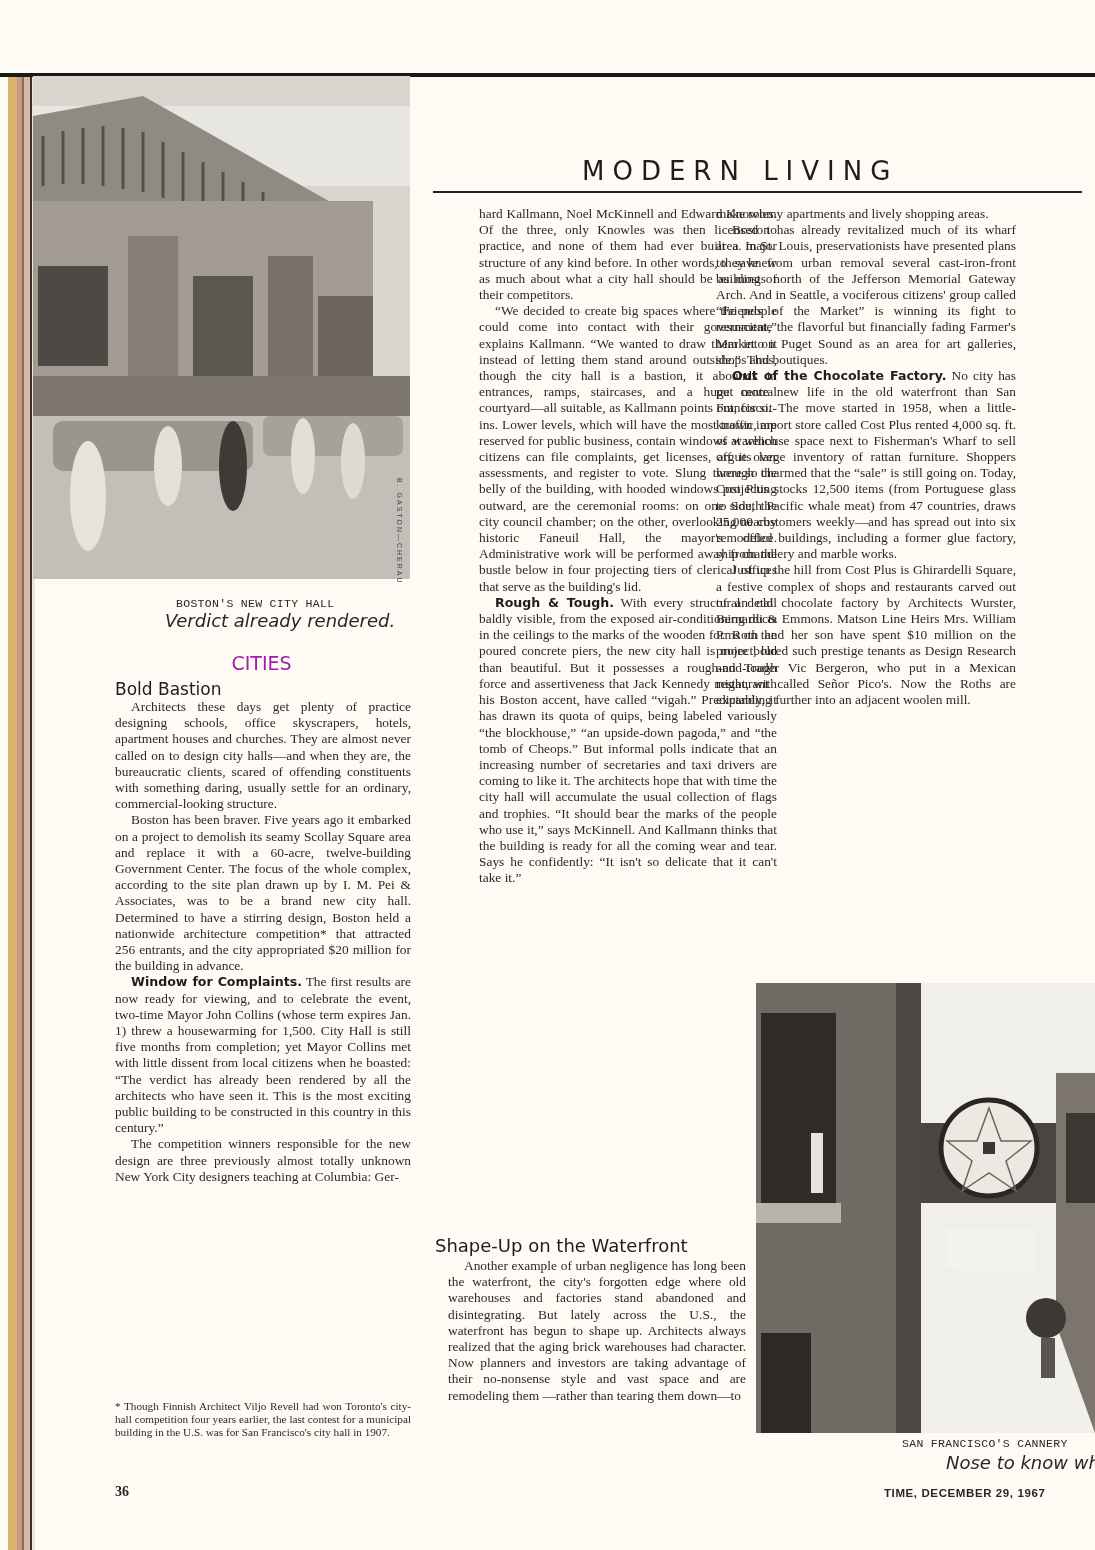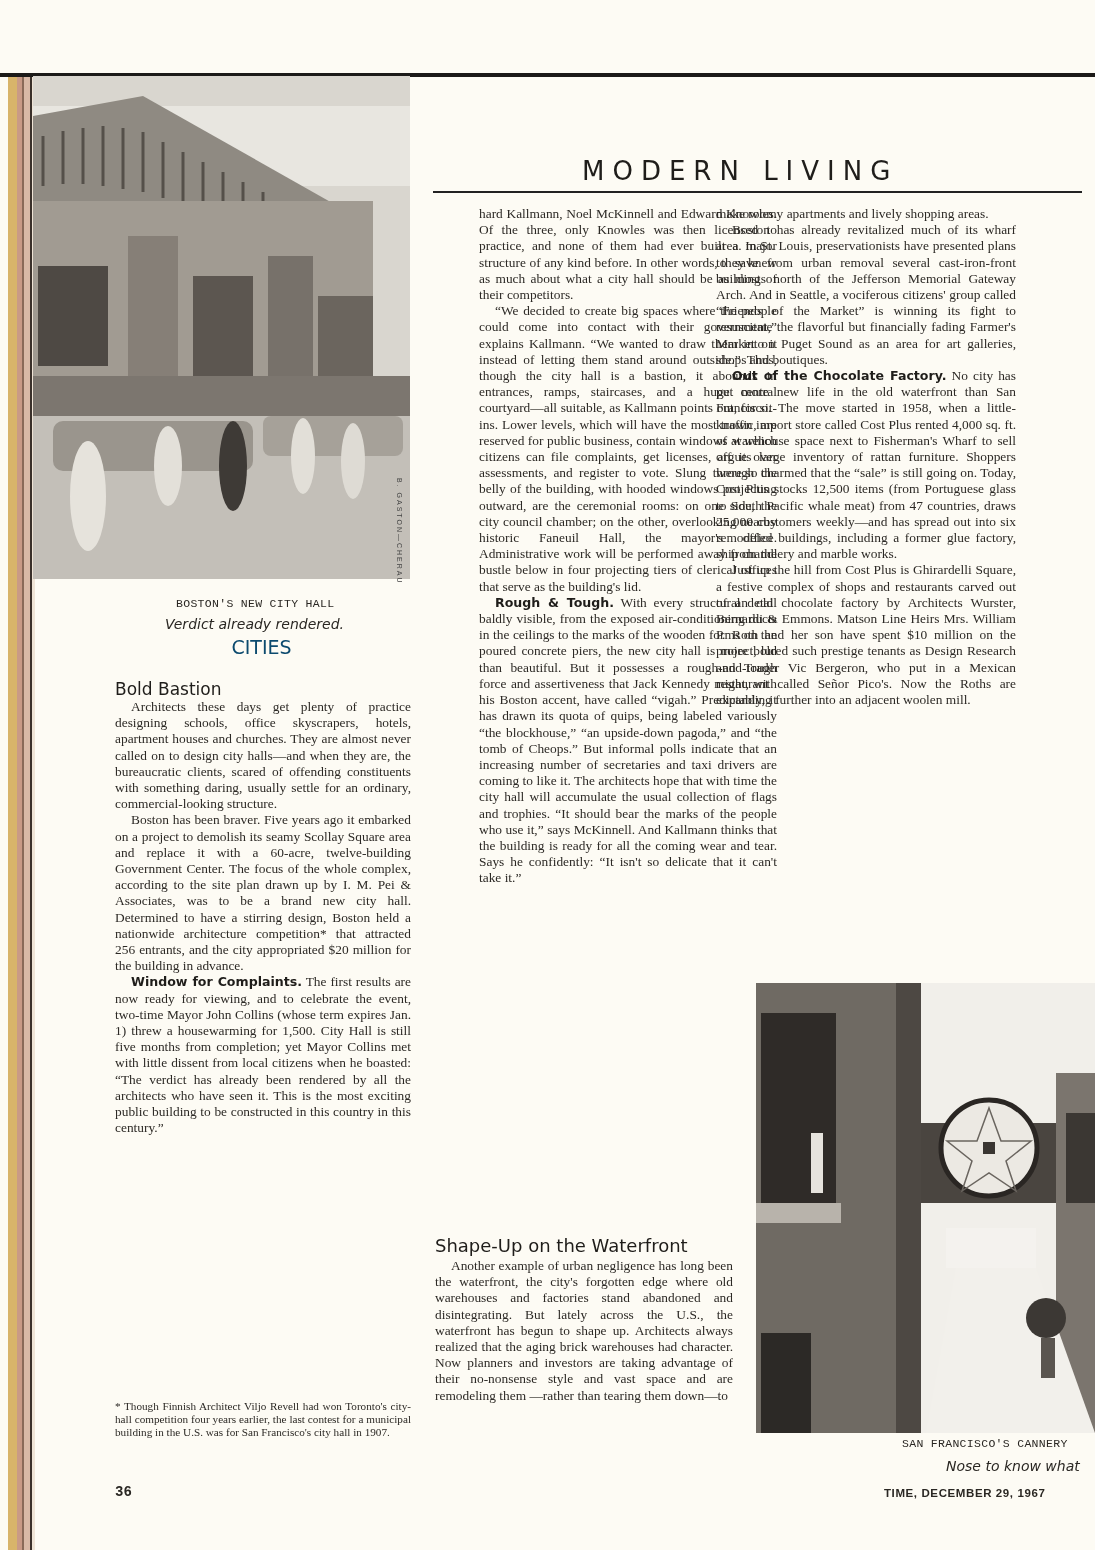--- a/index.html
+++ b/index.html
@@ -12,35 +12,35 @@
   .topbar { position: absolute; left: 0; top: 73px; width: 1095px; height: 4px; background: #1c1a18; }
   .spine { position: absolute; left: 8px; top: 77px; width: 27px; height: 1473px;
     background: linear-gradient(90deg, #d8b46a 0 9px, #c99a86 9px 14px, #8a6a58 14px 16px, #d9b9a6 16px 22px, #3a302a 22px 24px, #efe4d6 24px 27px); }
   .photo { position: absolute; overflow: hidden; }
   .boston-photo { left: 33px; top: 76px; width: 377px; height: 503px; background: #cfccc4; }
   .cannery-photo { left: 756px; top: 983px; width: 339px; height: 450px; background: #d7d3ca; }
   .photo svg { width: 100%; height: 100%; display: block; }
   .credit { position: absolute; left: 396px; top: 478px; transform-origin: left top; transform: rotate(90deg) translateY(-100%);
     font-family: "Liberation Sans", sans-serif; font-size: 7px; letter-spacing: 2px; color: #444; white-space: nowrap; }
   .cap-title { position: absolute; font-family: Liberation Mono, monospace; font-size: 11.5px; letter-spacing: 0.3px; color: #2a2723; white-space: nowrap; }
-  .cap-sub { position: absolute; font-family: "DejaVu Sans", sans-serif; font-style: italic; font-size: 14px; color: #2a2723; white-space: nowrap; margin-top: 6px; }
+  .cap-sub { position: absolute; font-family: "DejaVu Sans", sans-serif; font-style: italic; font-size: 18px; color: #2a2723; white-space: nowrap; }
   .section-head { position: absolute; font-family: "DejaVu Sans", sans-serif; font-size: 26px; letter-spacing: 8px; color: #1f1d1a; white-space: nowrap; }
   .rule { position: absolute; left: 433px; top: 191px; width: 649px; height: 2px; background: #222; }
-  .dept { position: absolute; left: 113px; top: 636px; width: 297px; text-align: center; font-family: "DejaVu Sans", sans-serif; font-size: 19px; color: #0c4a6e; }
+  .dept { position: absolute; left: 113px; top: 652px; width: 297px; text-align: center; font-family: "DejaVu Sans", sans-serif; font-size: 19px; color: #a21caf; }
   .headline { position: absolute; font-family: "DejaVu Sans", sans-serif; font-size: 17px; color: #1f1d1a; white-space: nowrap; }
   .col { position: absolute; font-size: 13.4px; line-height: 16.2px; text-align: justify; hyphens: none; color: #2c2925; }
   .col p { margin: 0; text-indent: 16px; }
   .col p.noind { text-indent: 0; }
   .lead { font-family: "DejaVu Sans", sans-serif; font-weight: bold; font-size: 12.6px; color: #1f1d1a; }
   .col1 { left: 115px; top: 699px; width: 296px; }
   .col2 { left: 435px; top: 206px; width: 298px; margin-left: 44px; }
   .col3 { left: 716px; top: 206px; width: 300px; }
-  .col2b { left: 435px; top: 1258px; width: 298px; }
+  .col2b { left: 448px; top: 1258px; width: 298px; }
   .footnote { position: absolute; left: 115px; top: 1400px; width: 296px; font-size: 11.2px; line-height: 13px; text-align: justify; color: #2c2925; }
-  .folio { position: absolute; font-family: Liberation Mono, monospace; font-weight: bold; font-size: 14px; color: #2a2723; }
+  .folio { position: absolute; font-family: Liberation Serif, serif; font-weight: bold; font-size: 14px; color: #2a2723; }
   .issue { position: absolute; font-family: Liberation Sans, sans-serif; font-weight: bold; font-size: 11.5px; letter-spacing: 0.6px; color: #2a2723; white-space: nowrap; }
 </style>
 </head>
 <body>
 
 <div class="topbar"></div>
 <div class="spine"></div>
 
 <div class="photo boston-photo">
   <svg viewBox="0 0 377 503" preserveAspectRatio="none">
@@ -88,20 +88,21 @@
 
 <div class="section-head" style="left:582px; top:156px;">MODERN LIVING</div>
 <div class="rule"></div>
 
 <div class="dept">CITIES</div>
 <div class="headline" style="left:115px; top:679px;">Bold Bastion</div>
 <div class="col col1">
   <p>Architects these days get plenty of practice designing schools, office skyscrapers, hotels, apartment houses and churches. They are almost never called on to design city halls—and when they are, the bureaucratic clients, scared of offending constituents with something daring, usually settle for an ordinary, commercial-looking structure.</p>
   <p>Boston has been braver. Five years ago it embarked on a project to demolish its seamy Scollay Square area and replace it with a 60-acre, twelve-building Government Center. The focus of the whole complex, according to the site plan drawn up by I. M. Pei &amp; Associates, was to be a brand new city hall. Determined to have a stirring design, Boston held a nationwide architecture competition* that attracted 256 entrants, and the city appropriated $20 million for the building in advance.</p>
   <p><span class="lead">Window for Complaints.</span><span> The first results are now ready for viewing, and to celebrate the event, two-time Mayor John Collins (whose term expires Jan. 1) threw a housewarming for 1,500. City Hall is still five months from completion; yet Mayor Collins met with little dissent from local citizens when he boasted: “The verdict has already been rendered by all the architects who have seen it. This is the most exciting public building to be constructed in this country in this century.”</span></p>
+  <p>The competition winners responsible for the new design are three previously almost totally unknown New York City designers teaching at Columbia: Ger-</p>
 </div>
 <div class="footnote">* Though Finnish Architect Viljo Revell had won Toronto's city-hall competition four years earlier, the last contest for a municipal building in the U.S. was for San Francisco's city hall in 1907.</div>
 <div class="folio" style="left:115px; top:1484px;">36</div>
 
 <div class="col col2">
   <p class="noind">hard Kallmann, Noel McKinnell and Edward Knowles. Of the three, only Knowles was then licensed to practice, and none of them had ever built a major structure of any kind before. In other words, they knew as much about what a city hall should be as most of their competitors.</p>
   <p>“We decided to create big spaces where the people could come into contact with their government,” explains Kallmann. “We wanted to draw them into it instead of letting them stand around outside.” Thus, though the city hall is a bastion, it abounds in entrances, ramps, staircases, and a huge central courtyard—all suitable, as Kallmann points out, for sit-ins. Lower levels, which will have the most traffic, are reserved for public business, contain windows at which citizens can file complaints, get licenses, argue over assessments, and register to vote. Slung through the belly of the building, with hooded windows projecting outward, are the ceremonial rooms: on one side, the city council chamber; on the other, overlooking nearby historic Faneuil Hall, the mayor's office. Administrative work will be performed away from the bustle below in four projecting tiers of clerical offices that serve as the building's lid.</p>
   <p><span class="lead">Rough &amp; Tough.</span><span> With every structural detail baldly visible, from the exposed air-conditioning ducts in the ceilings to the marks of the wooden forms on the poured concrete piers, the new city hall is more bold than beautiful. But it possesses a rough-and-tough force and assertiveness that Jack Kennedy might, with his Boston accent, have called “vigah.” Predictably, it has drawn its quota of quips, being labeled variously “the blockhouse,” “an upside-down pagoda,” and “the tomb of Cheops.” But informal polls indicate that an increasing number of secretaries and taxi drivers are coming to like it. The architects hope that with time the city hall will accumulate the usual collection of flags and trophies. “It should bear the marks of the people who use it,” says McKinnell. And Kallmann thinks that the building is ready for all the coming wear and tear. Says he confidently: “It isn't so delicate that it can't take it.”</span></p>
 </div>
 <div class="headline" style="left:435px; top:1235px; font-size:18px;">Shape-Up on the Waterfront</div>

